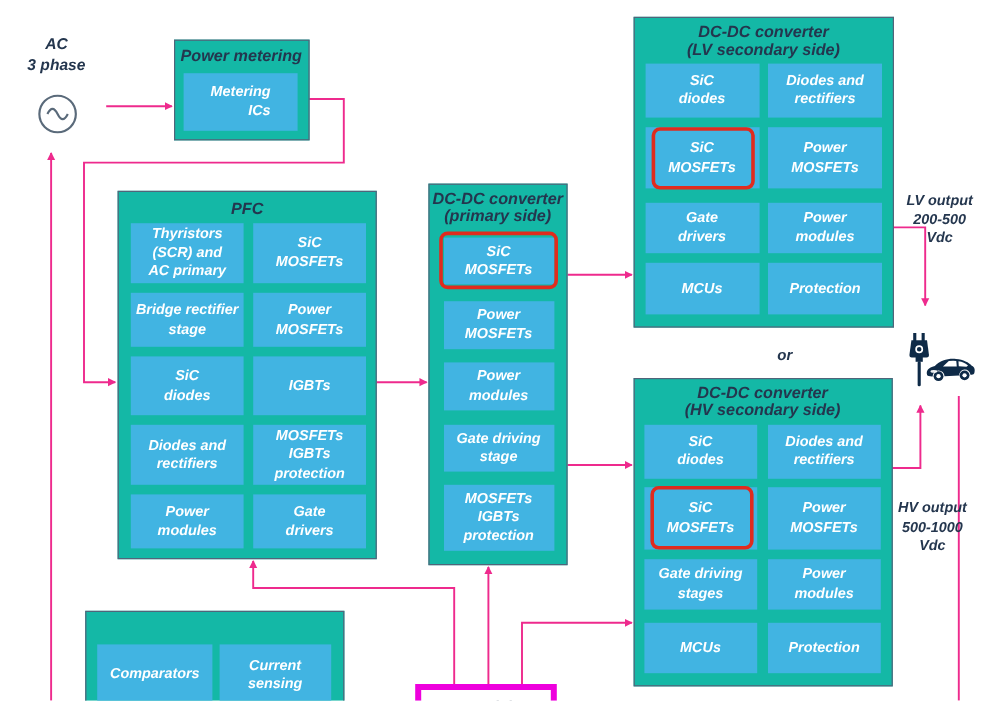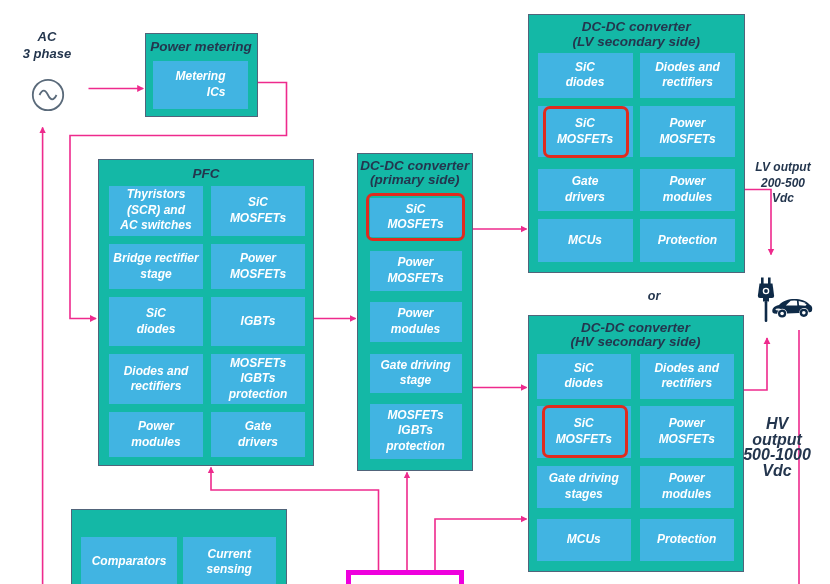--- a/index.html
+++ b/index.html
@@ -70,21 +70,21 @@
   <div class="group layer2" style="left:144.5px;top:32.5px;width:113px;height:84.5px;">
     <div class="group-title" style="top:6.5px;">Power metering</div>
     <div class="cell" style="left:7.5px;top:27.5px;width:95px;height:47.5px;text-align:right;">Metering
 ICs</div>
   </div>
 
   <div class="group layer2" style="left:98px;top:158.5px;width:216px;height:307.5px;">
     <div class="group-title" style="top:7px;">PFC</div>
     <div class="cell" style="left:10px;top:26px;width:94px;height:50px;">Thyristors
 (SCR) and
-AC switches</div>
+AC primary</div>
     <div class="cell" style="left:112px;top:26px;width:94px;height:50px;">SiC
 MOSFETs</div>
     <div class="cell" style="left:10px;top:84.5px;width:94px;height:45px;">Bridge rectifier
 stage</div>
     <div class="cell" style="left:112px;top:84.5px;width:94px;height:45px;">Power
 MOSFETs</div>
     <div class="cell" style="left:10px;top:137.5px;width:94px;height:49px;">SiC
 diodes</div>
     <div class="cell" style="left:112px;top:137.5px;width:94px;height:49px;">IGBTs</div>
     <div class="cell" style="left:10px;top:194.5px;width:94px;height:50px;">Diodes and
@@ -163,21 +163,21 @@
 sensing</div>
   </div>
 
   <div class="layer2" style="position:absolute;left:346px;top:570px;width:118px;height:40px;background:#fff;border:5px solid #ee00dd;box-sizing:border-box;">
     <div class="group-title" style="top:7px;font-size:13px;">Supervision</div>
   </div>
 
   <div class="sidelabel" style="left:748px;top:120px;width:70px;font-size:12px;margin-top:40px;">LV output
 200-500
 Vdc</div>
-  <div class="sidelabel" style="left:742px;top:416px;width:70px;font-size:16px;">HV output
+  <div class="sidelabel" style="left:742px;top:416px;width:70px;font-size:12px;">HV output
 500-1000
 Vdc</div>
 
   <svg class="layer2" style="position:absolute;left:756px;top:277px;" width="20" height="45" viewBox="0 0 20 45">
     <g fill="#0e2a47">
       <rect x="5" y="0.5" width="2.6" height="7"></rect>
       <rect x="12" y="0.5" width="2.6" height="7"></rect>
       <path d="M3.5,6.5 h13 l1.6,12 q0.3,2.5 -2,2.5 h-12.2 q-2.3,0 -2,-2.5 z"></path>
       <rect x="7" y="20.5" width="6" height="4"></rect>
       <rect x="8.7" y="24" width="2.6" height="21" rx="1.2"></rect>

